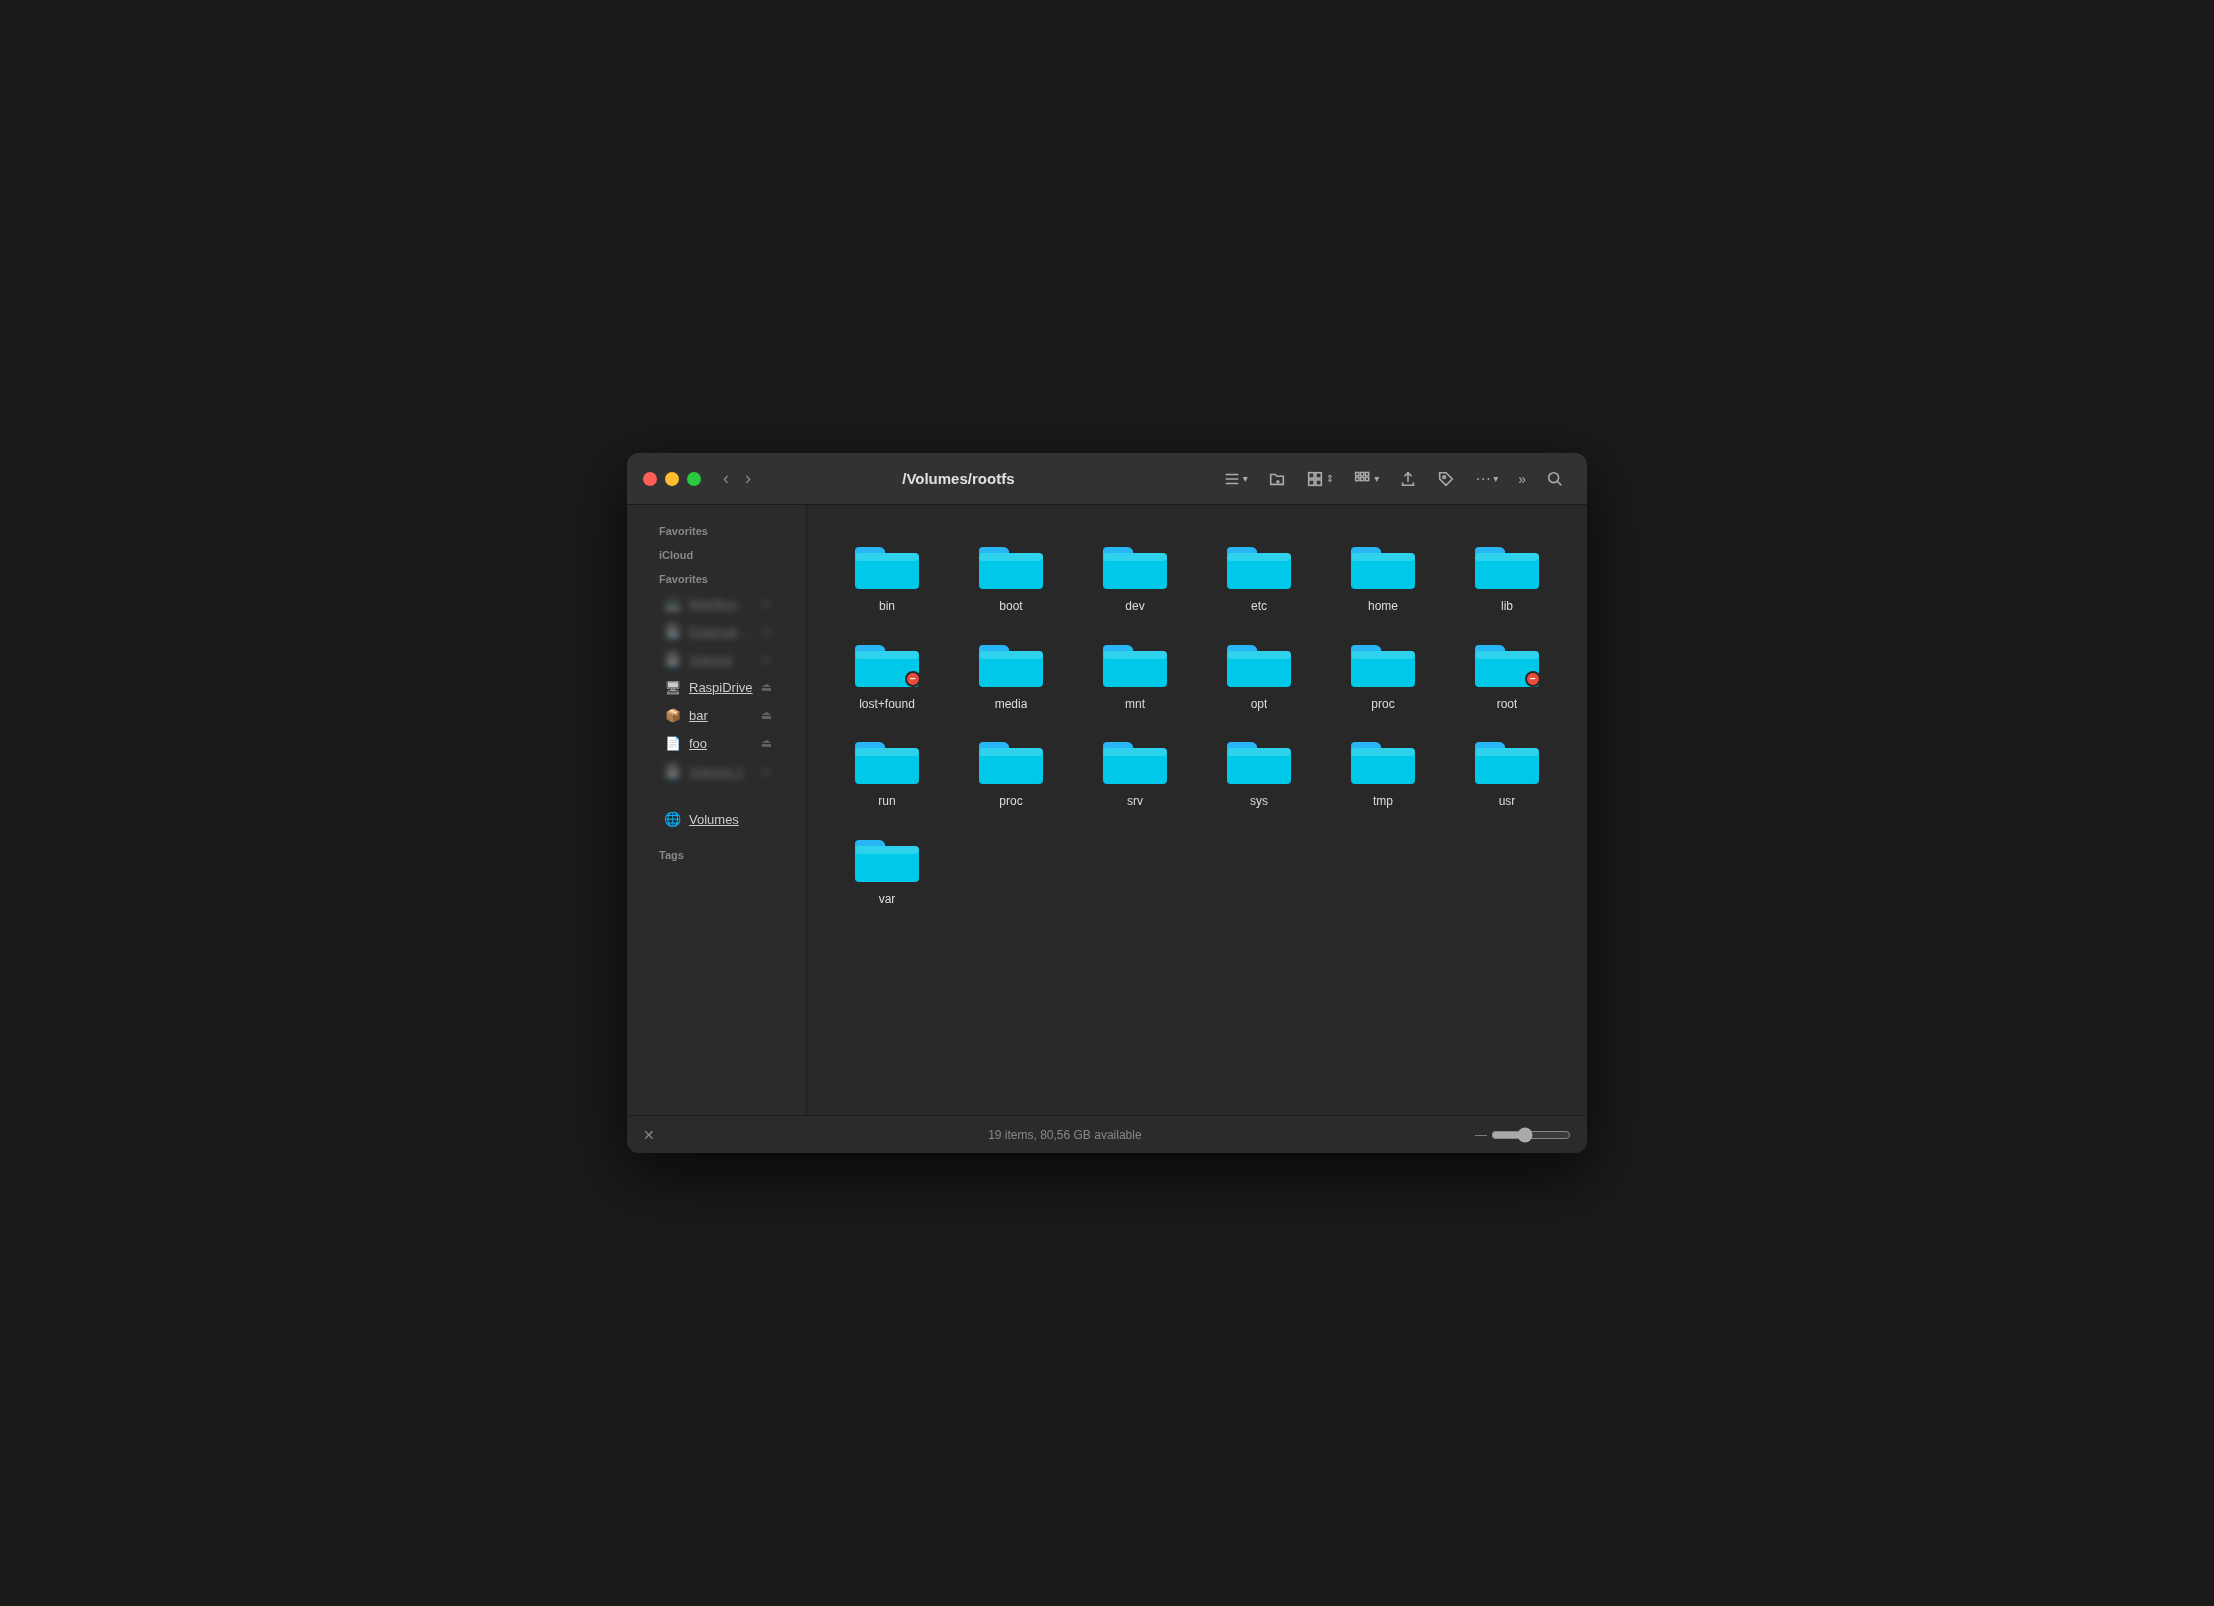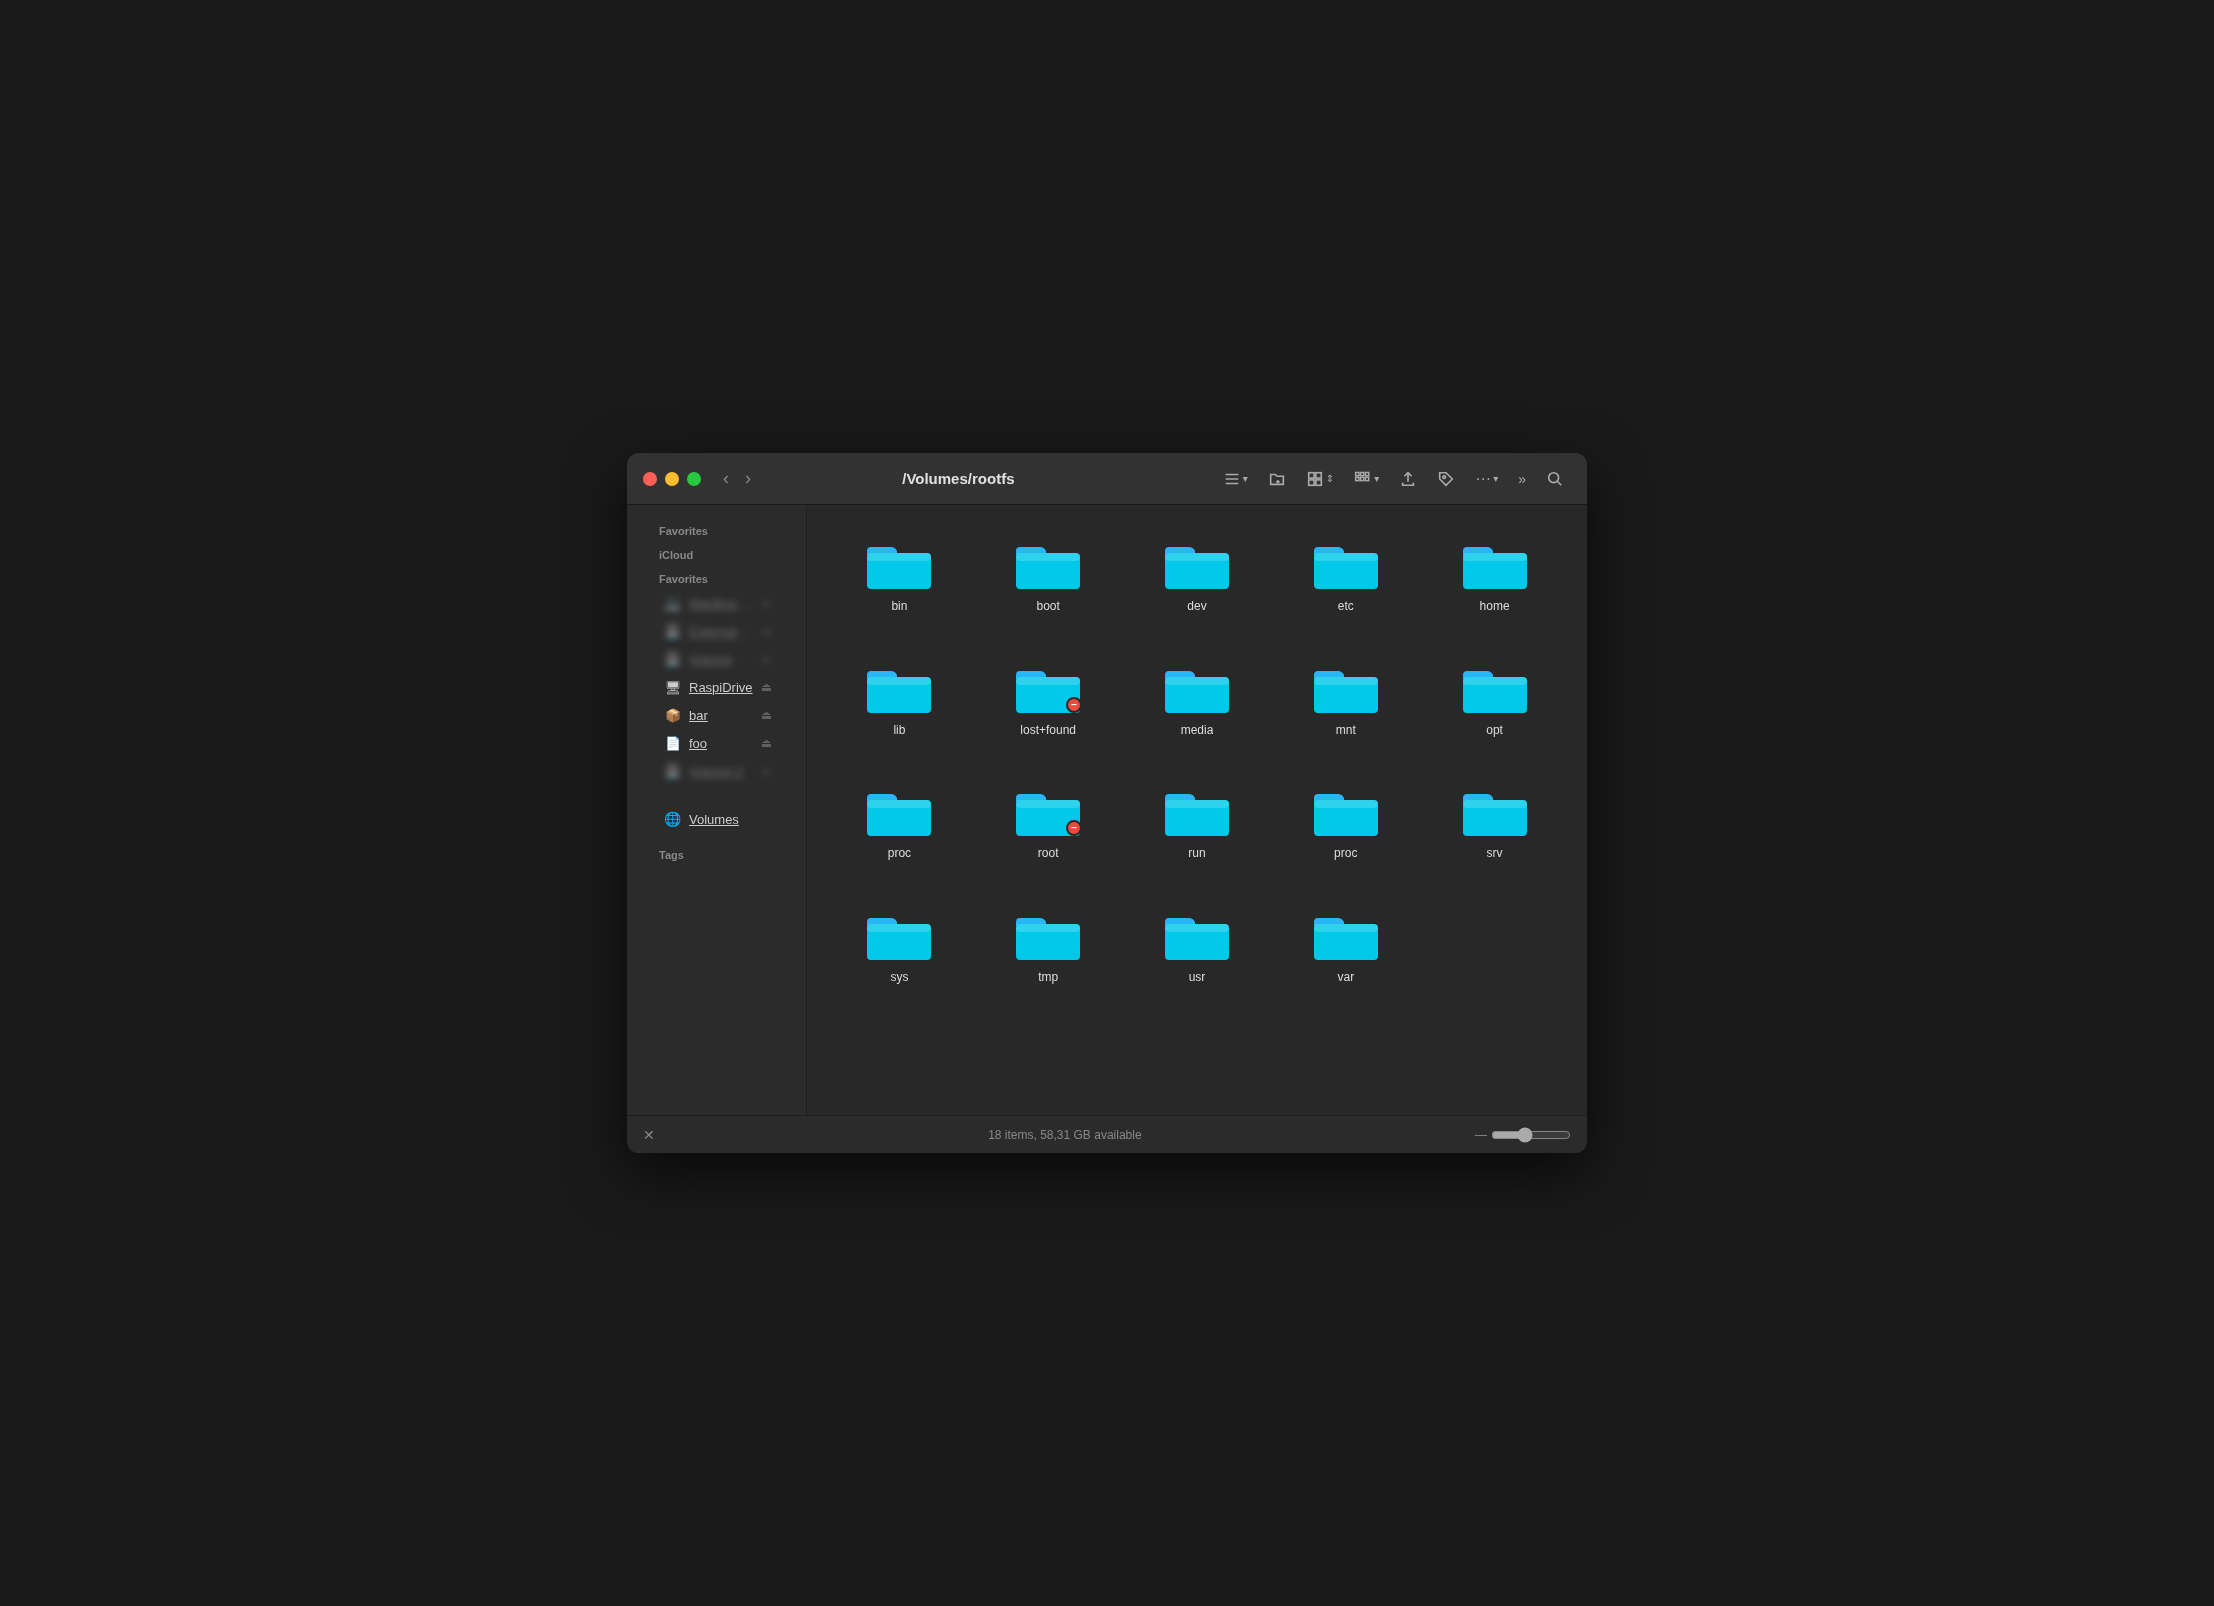--- a/index.html
+++ b/index.html
@@ -148,22 +148,22 @@
     }
     
     .content-area {
       flex: 1;
       background: #282828;
       overflow-y: auto;
       padding: 20px;
     }
     .folder-grid {
       display: grid;
-      grid-template-columns: repeat(5, 1fr);
-      gap: 26px 4px;
+      grid-template-columns: repeat(6, 1fr);
+      gap: 0 4px;
     }
     .folder-item {
       display: flex;
       flex-direction: column;
       align-items: center;
       padding: 8px 4px;
       border-radius: 8px;
       cursor: pointer;
       gap: 6px;
     }
@@ -581,19 +581,19 @@
               </svg>
             </div>
             <div class="folder-label">var</div>
           </div>
         </div>
     </div>
   </div>
 
   <div class="statusbar">
     <button class="statusbar-close">✕</button>
-    <div class="statusbar-info">18 items, 58,31 GB available</div>
+    <div class="statusbar-info">19 items, 80,56 GB available</div>
     <div class="zoom-control">
       <span style="color:#888;font-size:12px;">—</span>
       <input type="range" class="zoom-slider" min="0" max="100" value="40" style="">
     </div>
   </div>
 </div>
 
 </body></html>

